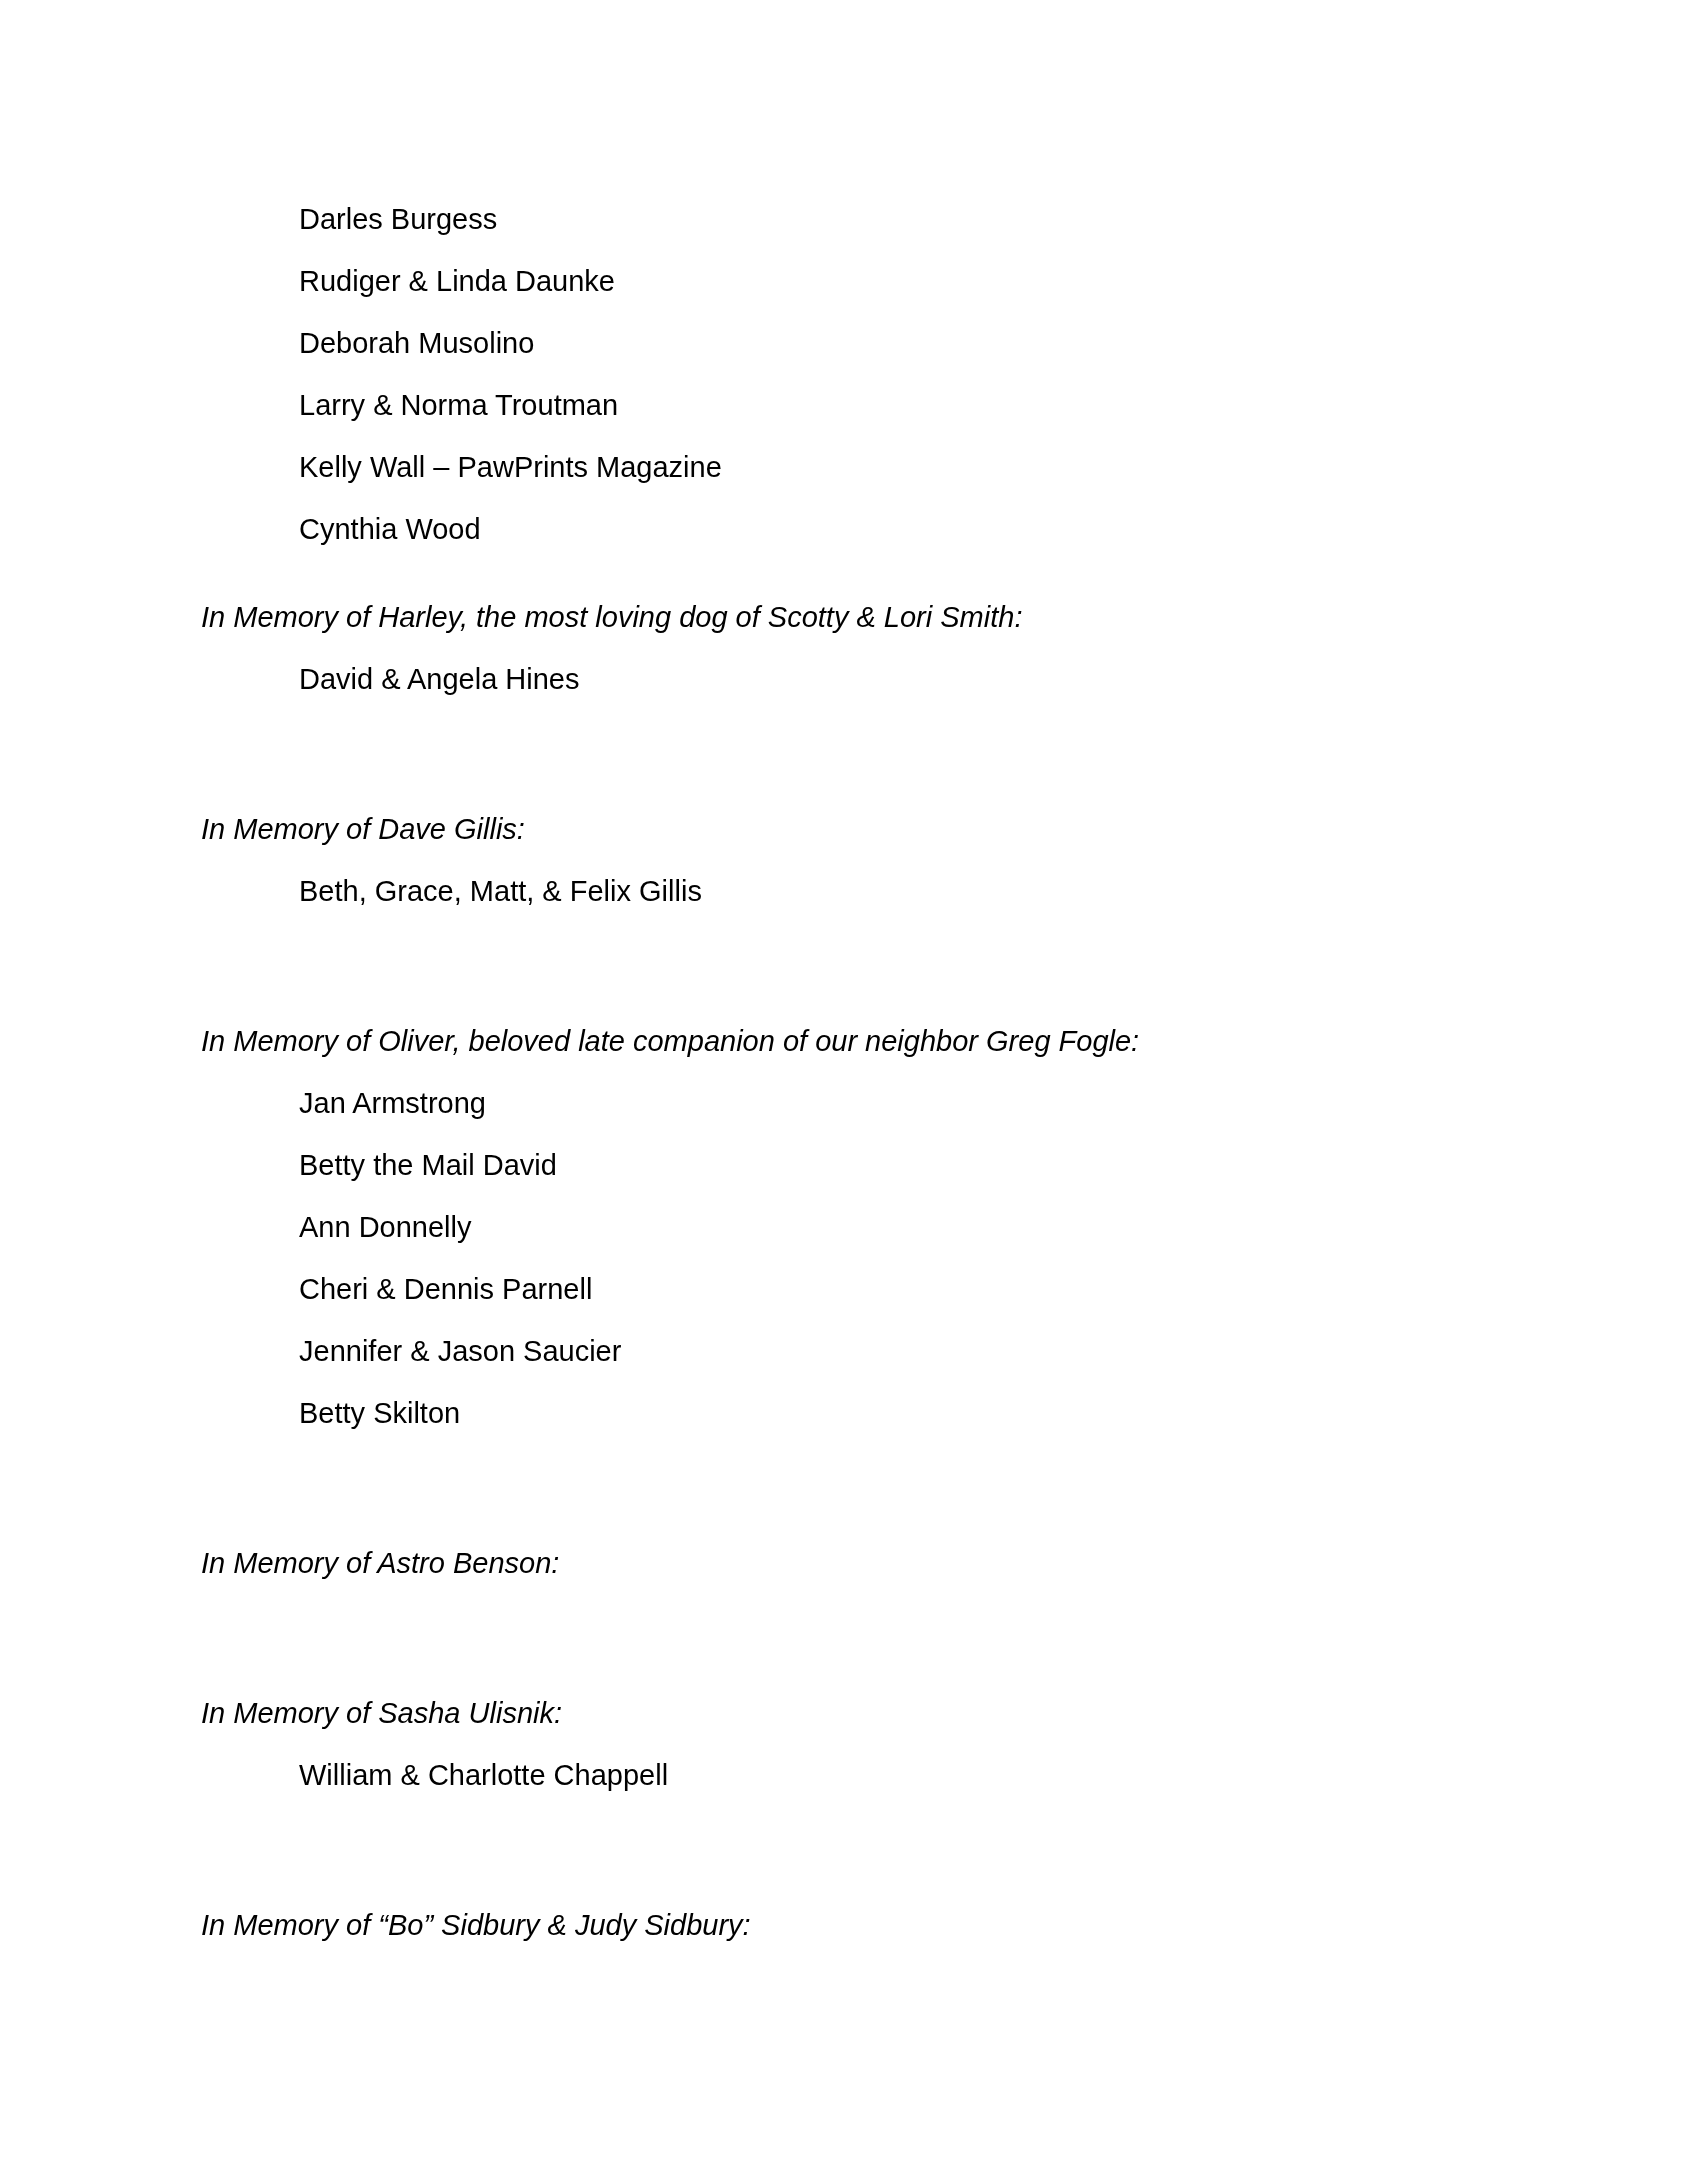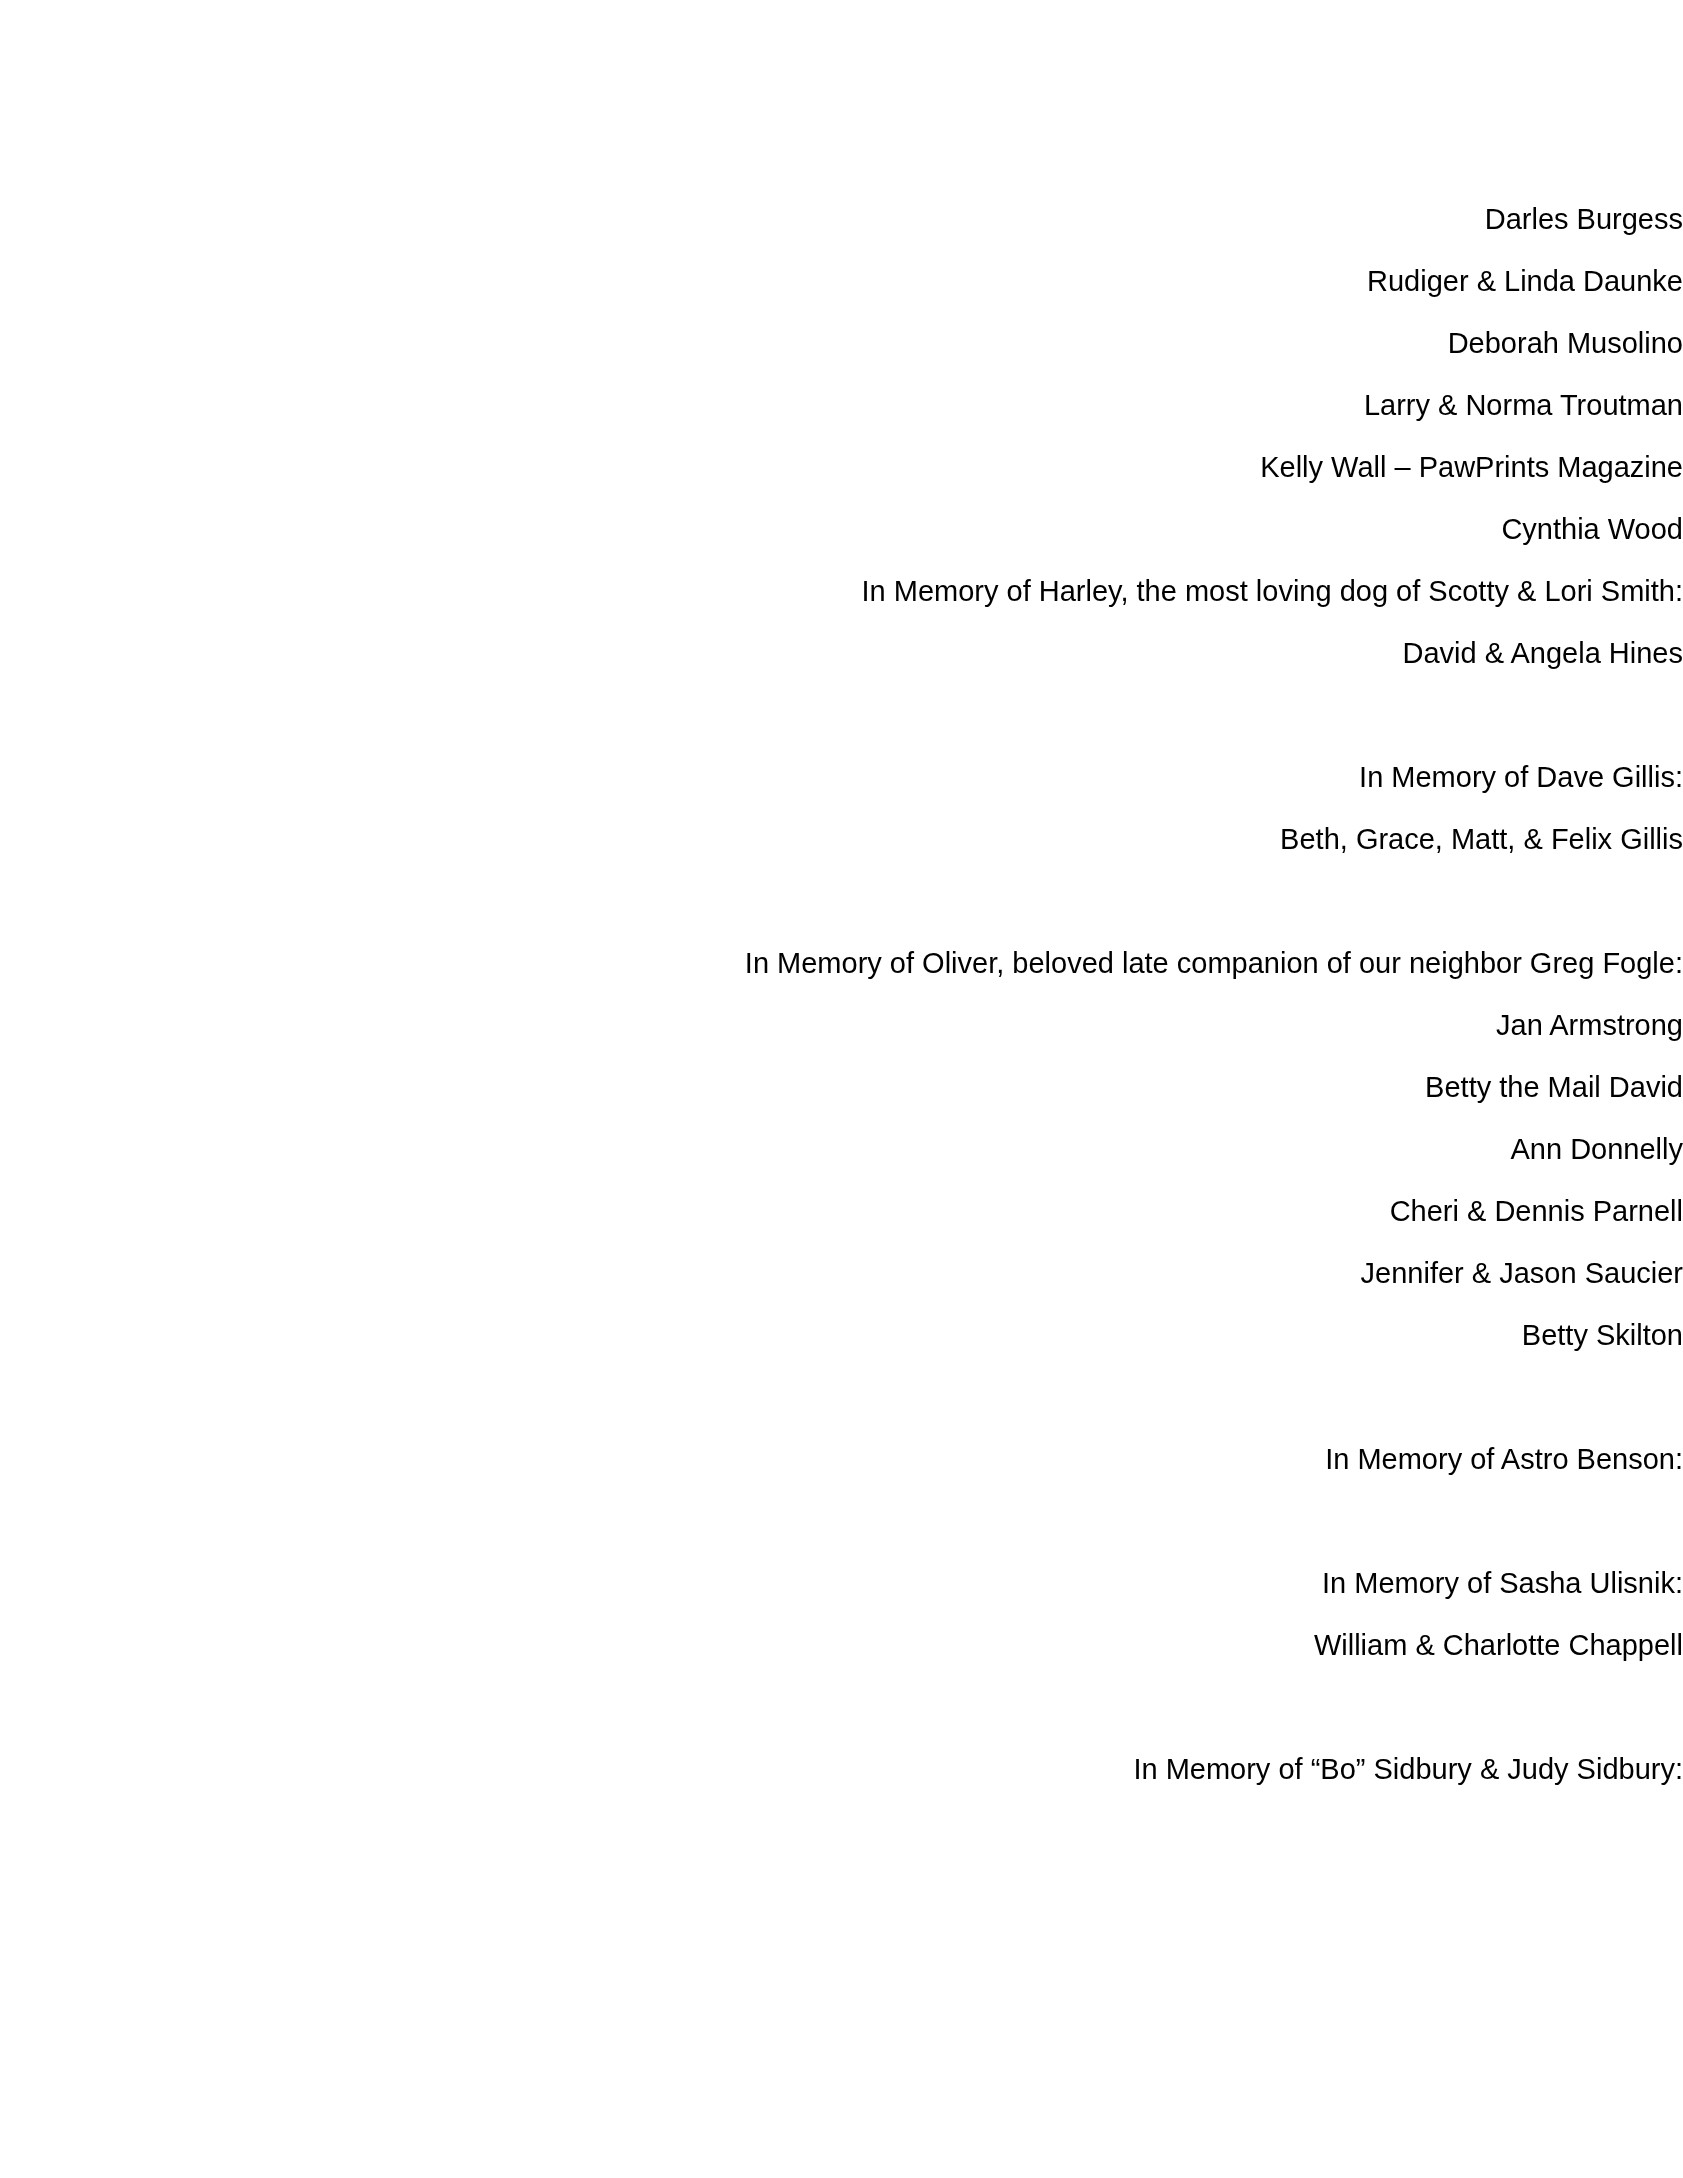--- a/index.html
+++ b/index.html
@@ -18,28 +18,29 @@
   }
   .doc-content {
     padding-top: 197px;
   }
   .line {
     height: 62px;
     font-size: 29px;
     line-height: 44px;
     white-space: pre;
     color: #000000;
-    text-align: right;
   }
   .line.name {
     padding-left: 299px;
     font-style: normal;
   }
   .line.heading {
     padding-left: 201px;
+    font-style: italic;
+    margin-top: 26px;
   }
   .line.blank {
     
   }
 </style>
 </head>
 <body>
 
 <div class="page">
   <div class="doc-content" id="doc-content">

